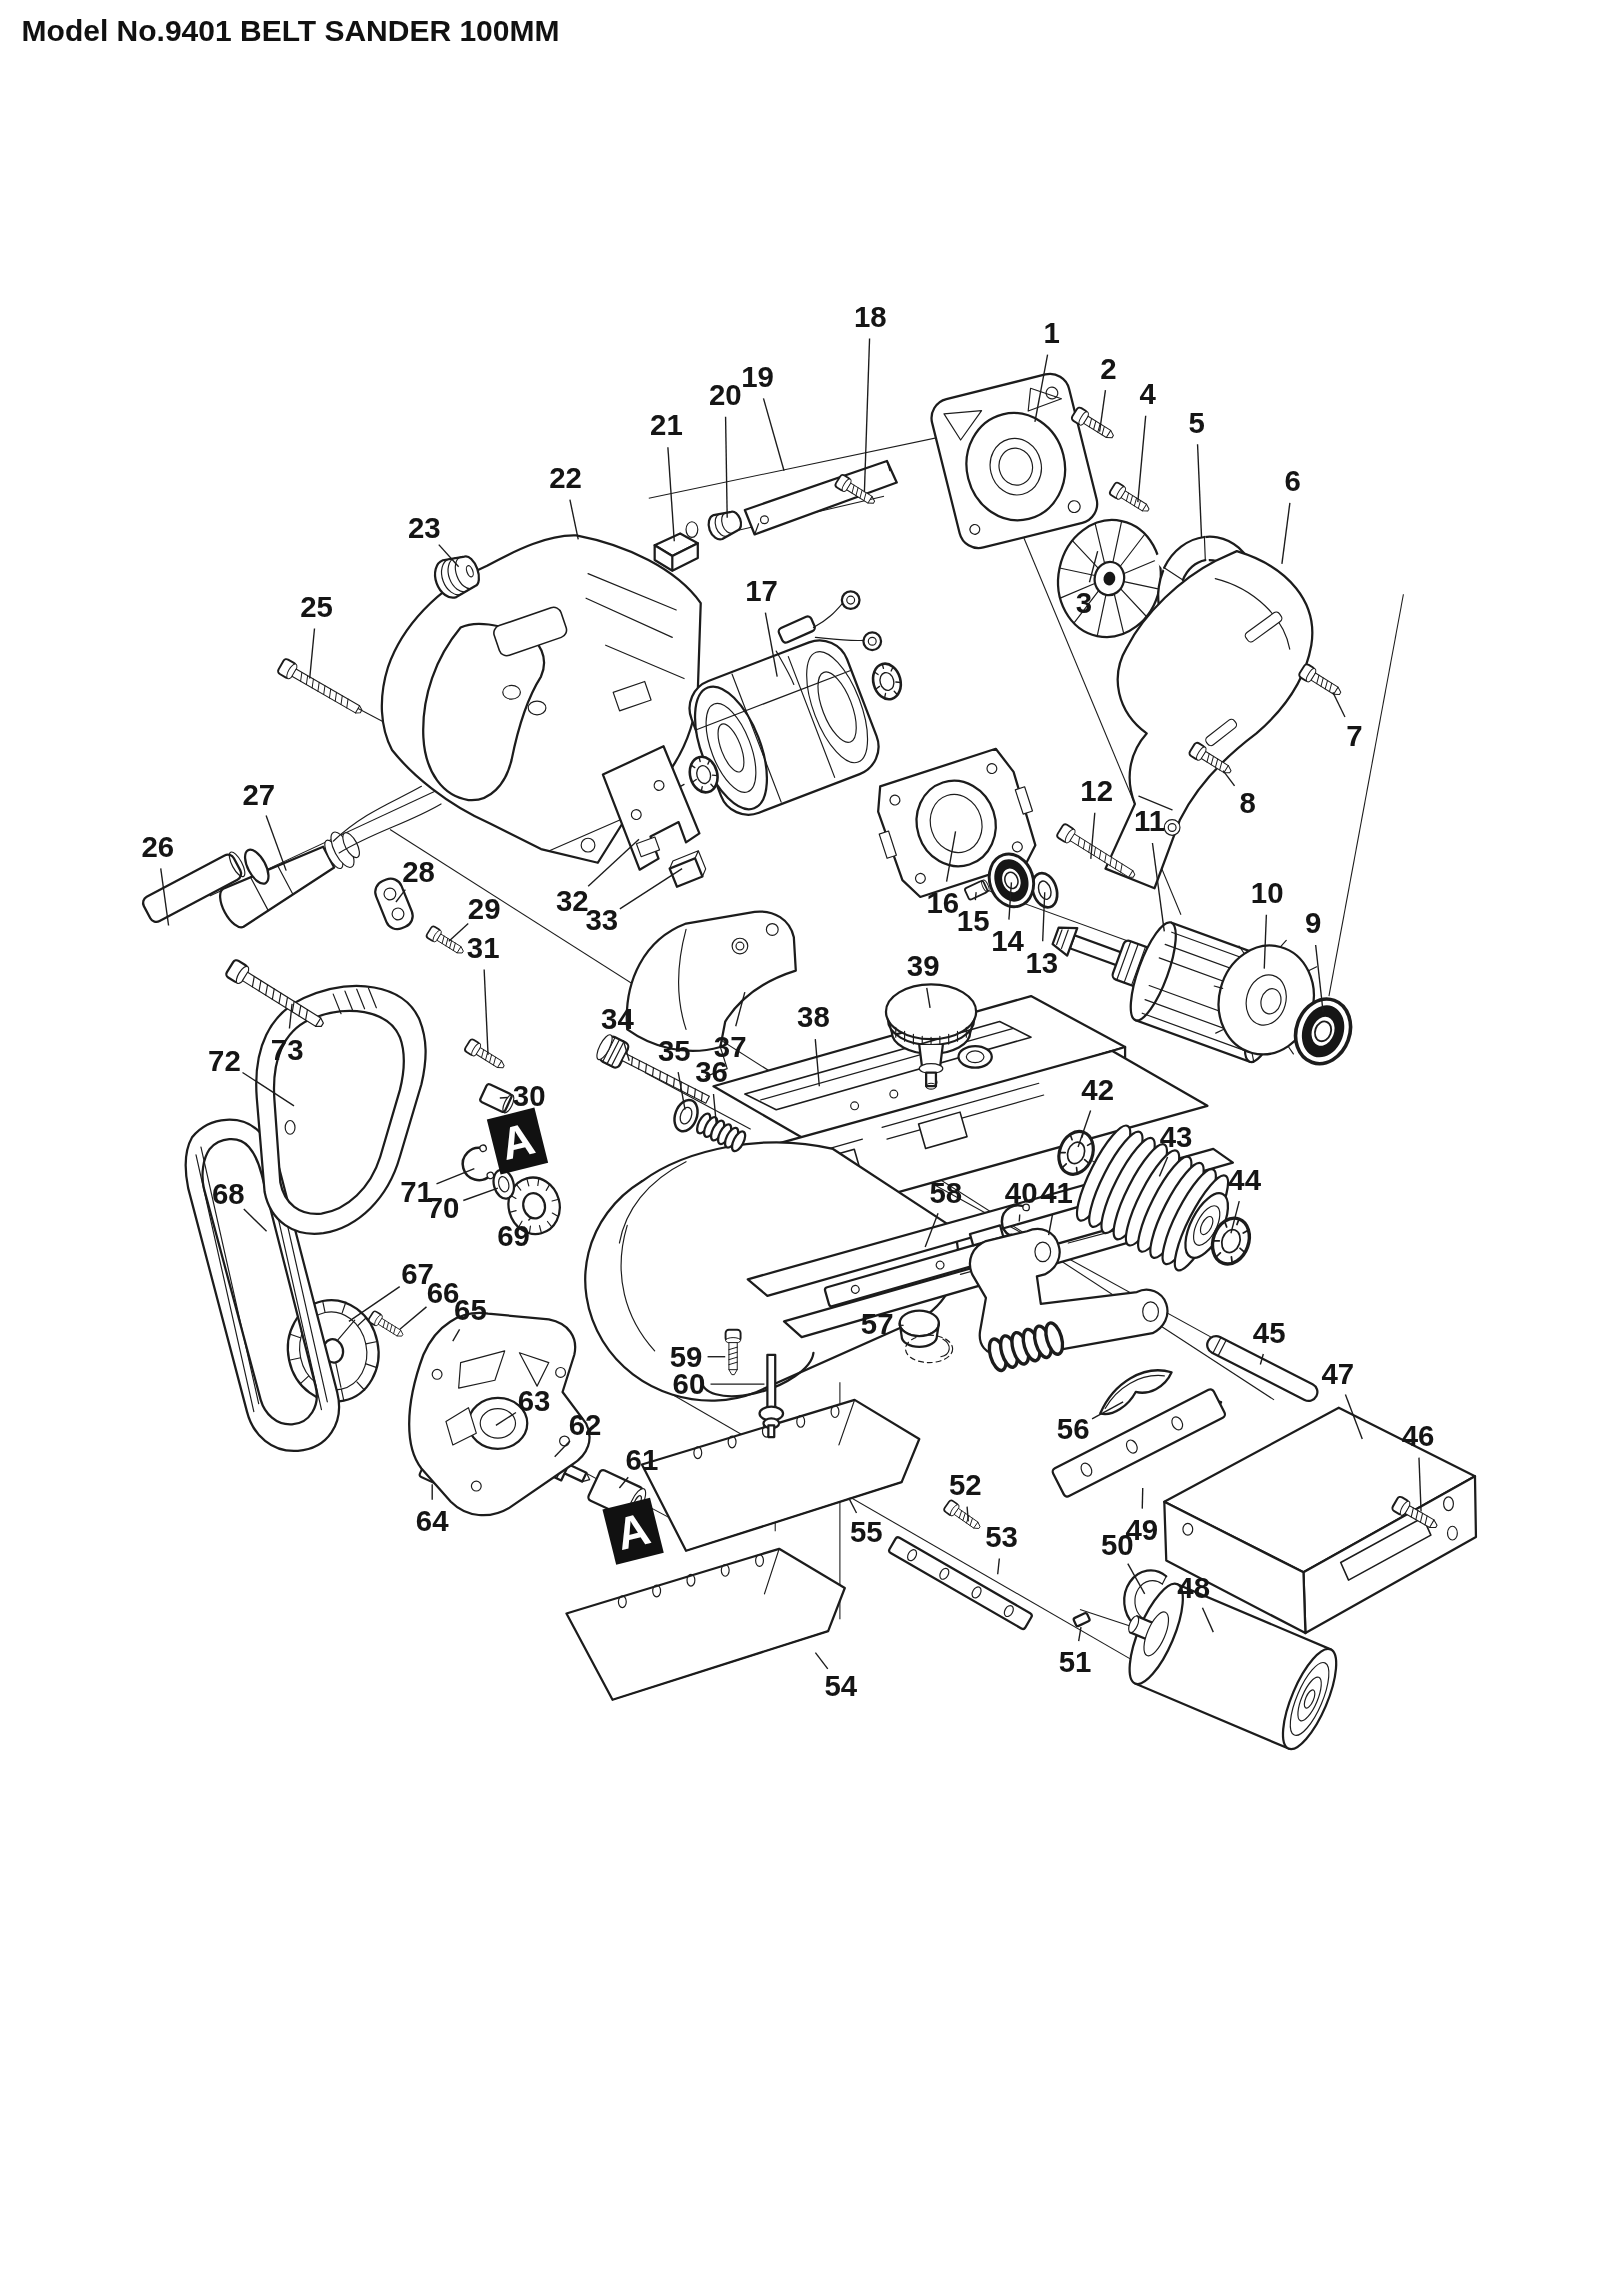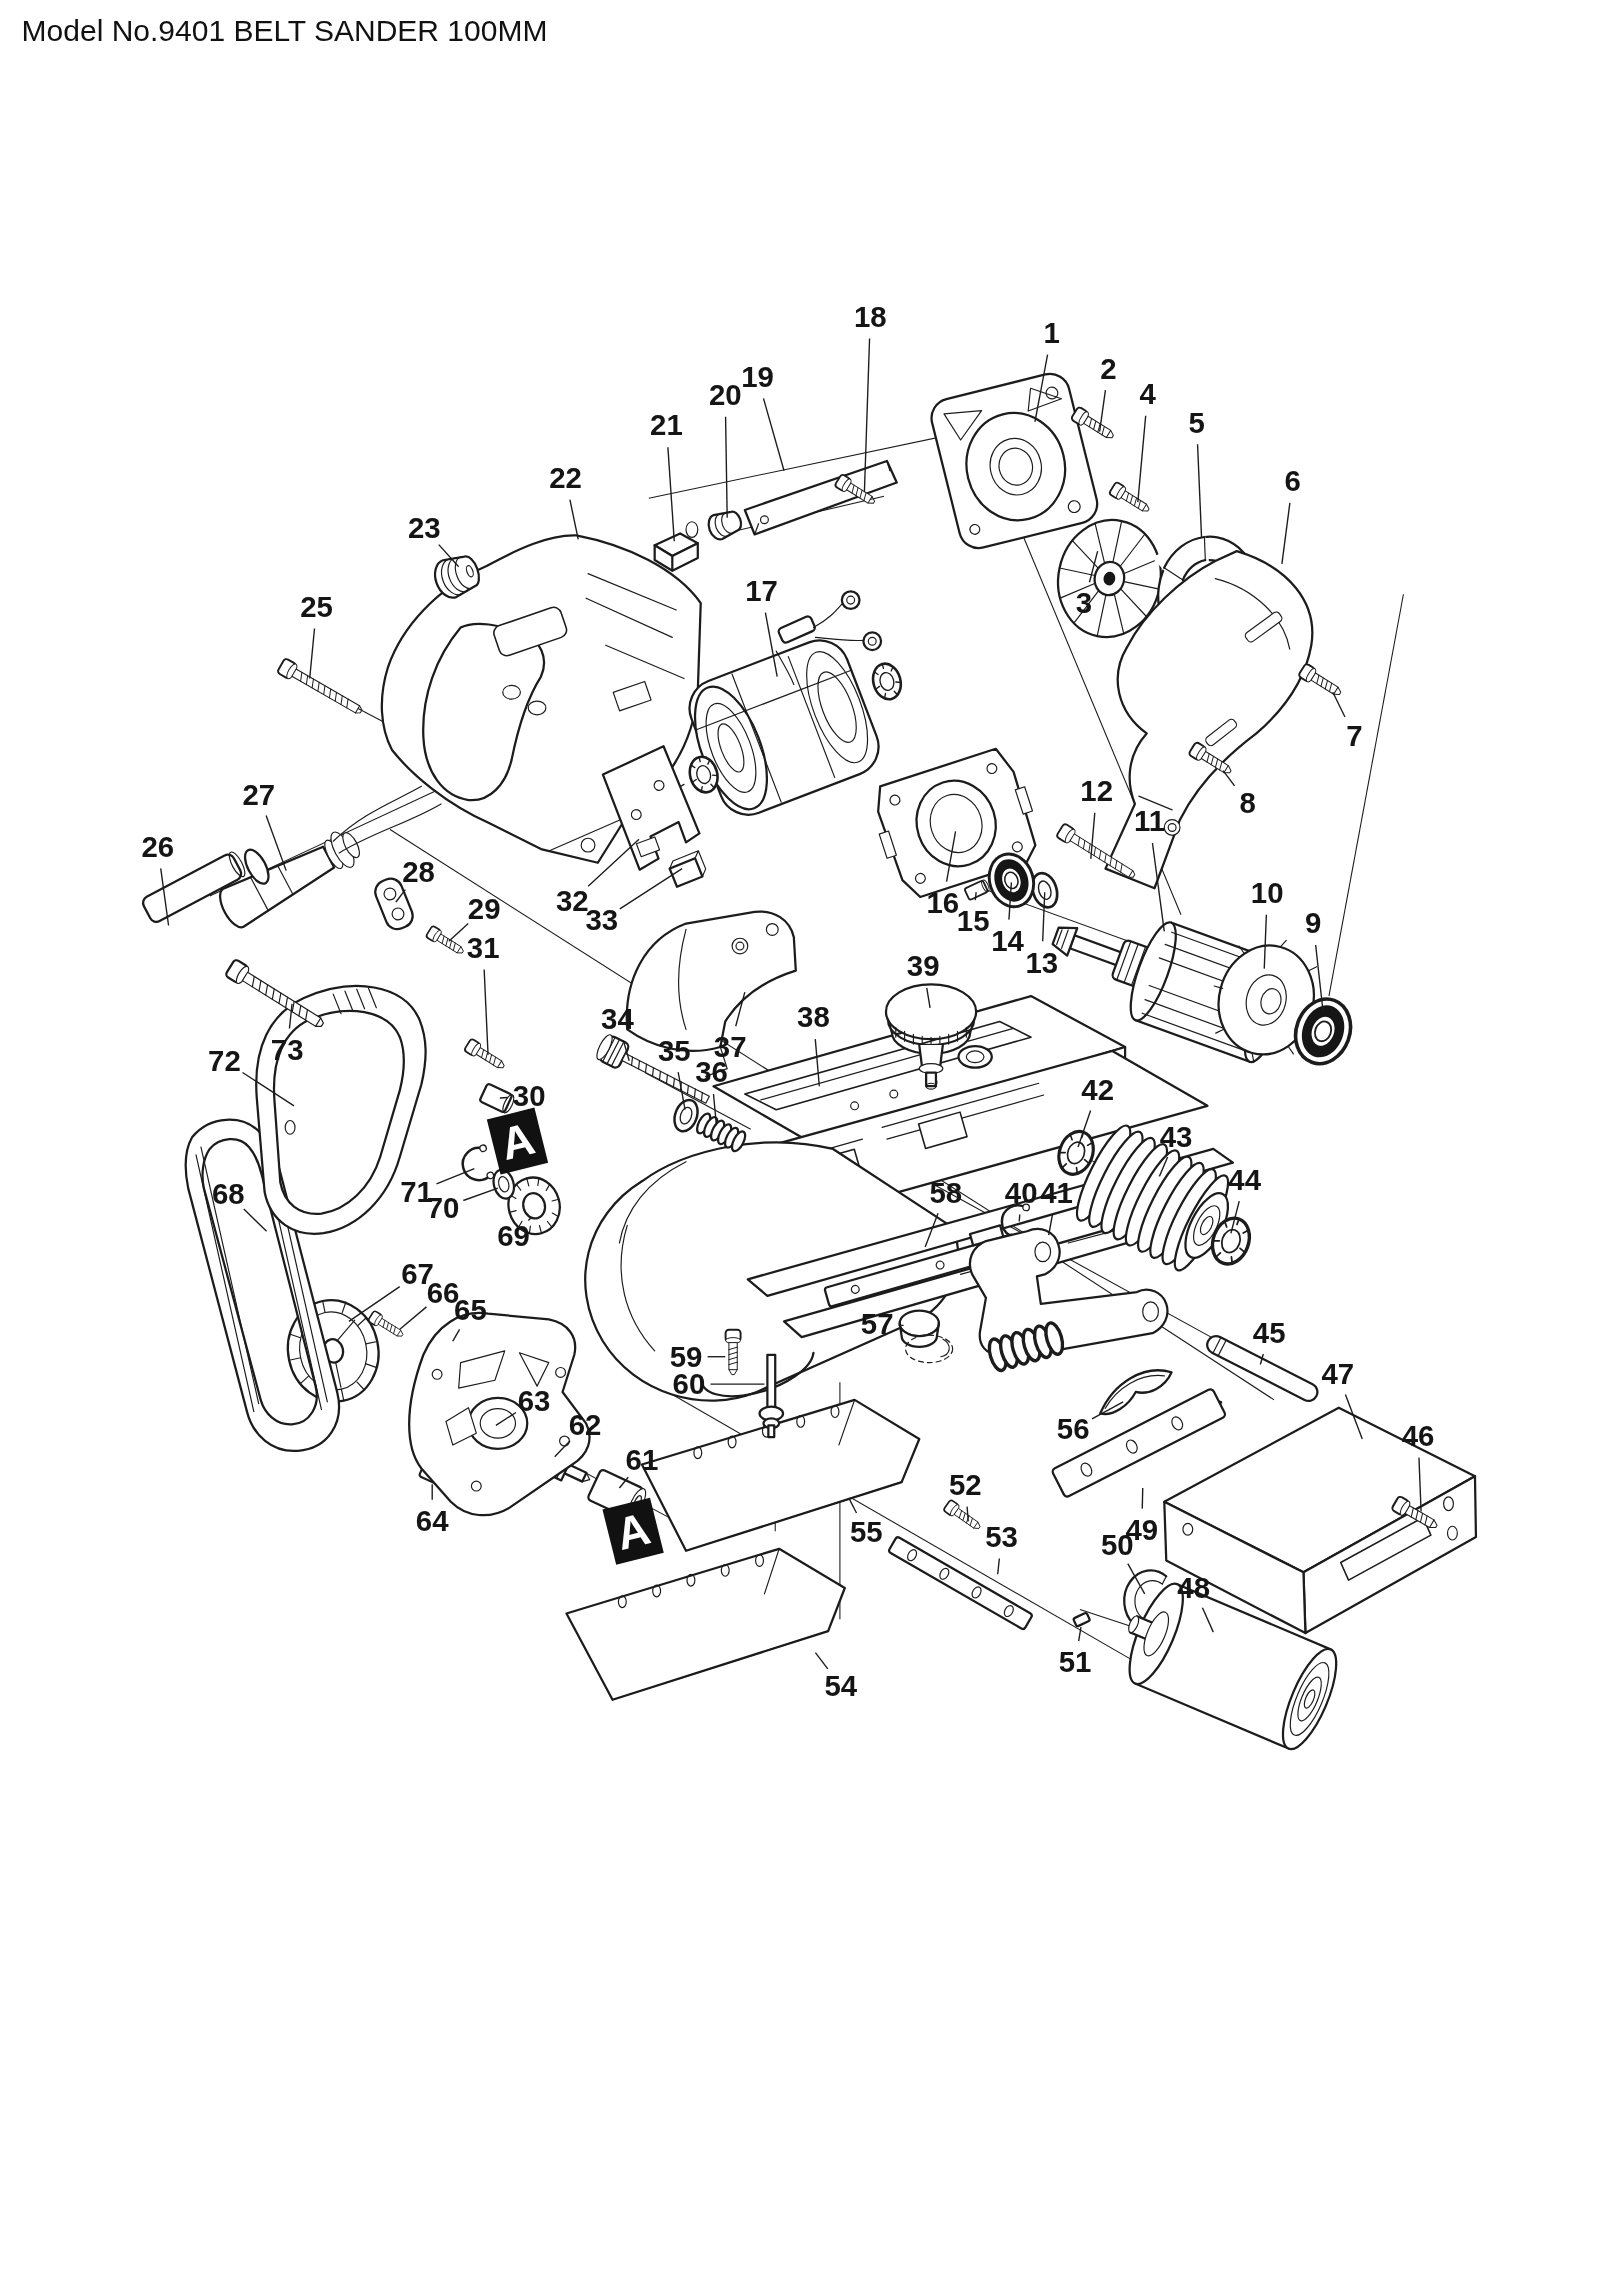--- a/index.html
+++ b/index.html
@@ -1,18 +1,18 @@
 <!DOCTYPE html>
 <html><head>
 <meta charset="utf-8">
 <style>
   html,body{margin:0;padding:0;background:#ffffff;}
   #page{position:relative;width:1621px;height:2293px;background:#ffffff;overflow:hidden;
         font-family:"Liberation Sans",sans-serif;}
-  #title{position:absolute;left:21.6px;top:13.7px;font-size:30px;font-weight:400;color:#111;
+  #title{position:absolute;left:21.6px;top:13.7px;font-size:30px;font-weight:700;color:#111;
          letter-spacing:0px;white-space:nowrap;}
   svg{position:absolute;left:0;top:0;}
   .s{stroke:#1c1c1c;fill:none;stroke-width:2.3;stroke-linejoin:round;stroke-linecap:round;}
   .f{fill:#ffffff;}
   .w1{stroke-width:1.2;}
   .w15{stroke-width:1.6;}
   .dk{fill:#161616;stroke:none;}
   .lbl{font-family:"Liberation Sans",sans-serif;font-size:30px;font-weight:600;fill:#151515;}
   .mk{font-family:"Liberation Sans",sans-serif;font-size:46px;font-weight:700;fill:#ffffff;}
   .leader{stroke:#1c1c1c;stroke-width:1.4;fill:none;}

